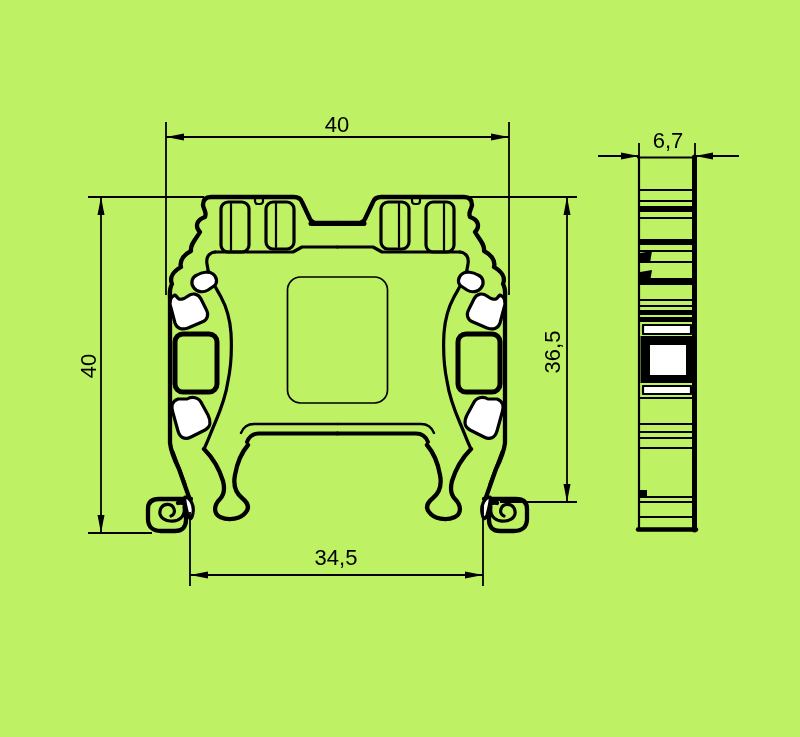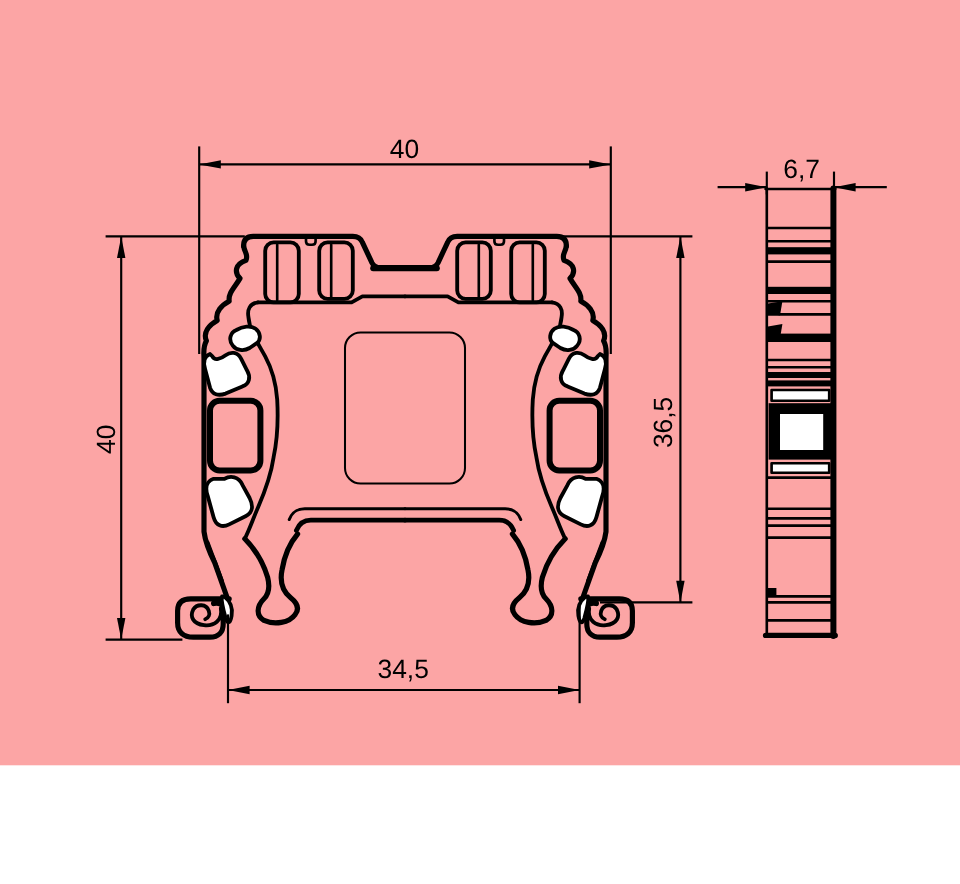--- a/index.html
+++ b/index.html
@@ -1,16 +1,16 @@
 <!DOCTYPE html>
 <html><head>
 <meta charset="utf-8">
 <style>
   html,body{margin:0;padding:0;background:#ffffff;}
-  .page{position:relative;width:800px;height:638px;background:#fca5a5;overflow:hidden;
+  .page{position:relative;width:800px;height:737px;background:#bef264;overflow:hidden;
         font-family:"Liberation Sans", sans-serif;}
   svg{position:absolute;left:0;top:0;}
   .ln{stroke:#000;fill:none;stroke-linecap:round;stroke-linejoin:round;}
   .thick{stroke-width:4.3;}
   .med{stroke-width:3.2;}
   .thin{stroke-width:2.2;}
   .hair{stroke-width:1.7;}
   .dim{stroke:#000;stroke-width:1.8;fill:none;}
   .arrow{fill:#000;stroke:none;}
   .dimtext{font-family:"Liberation Sans", sans-serif;font-size:22px;fill:#000;}

